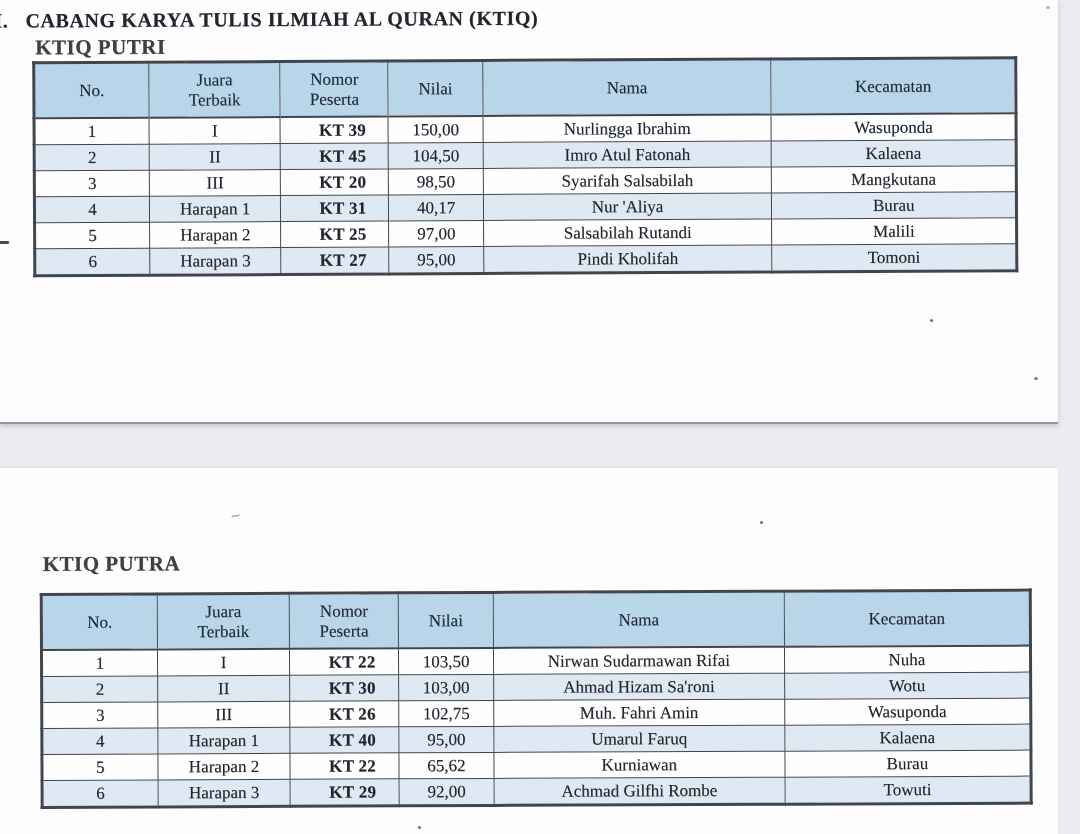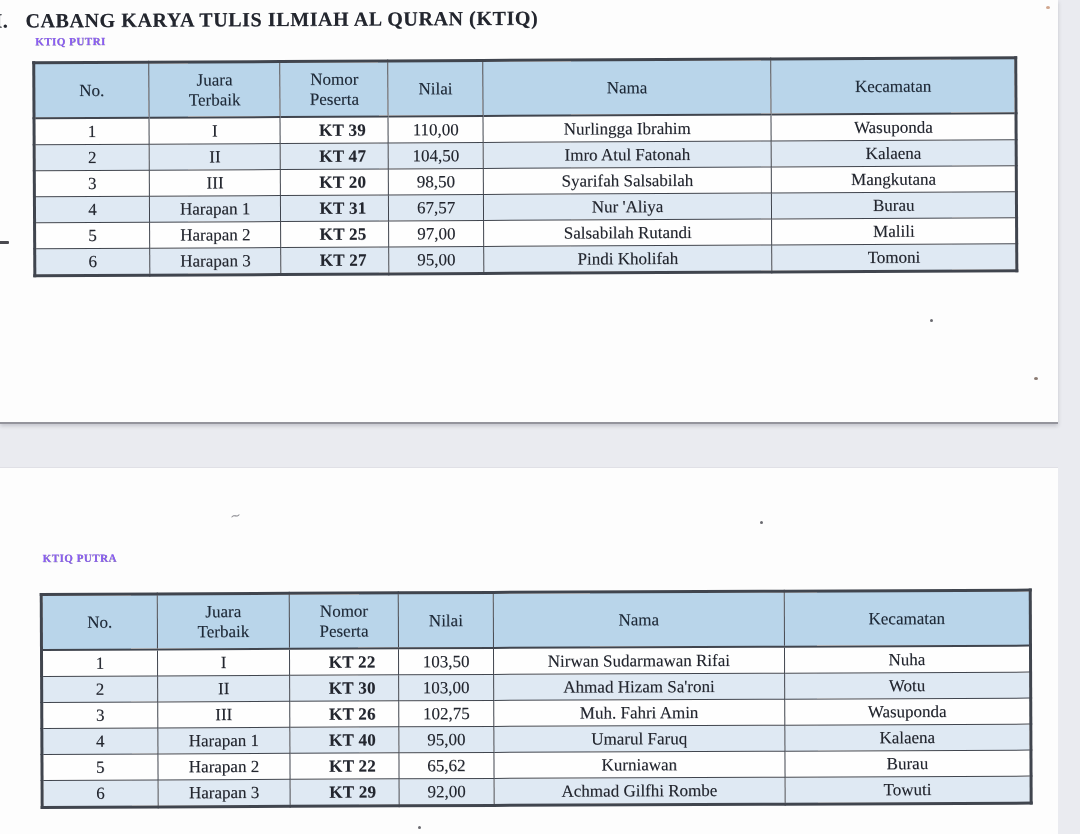--- a/index.html
+++ b/index.html
@@ -27,22 +27,22 @@
 
   .doc-heading {
     position:absolute; top:7px; left:-13px;
     font-size:20px; font-weight:bold; letter-spacing:.6px;
     white-space:nowrap; color:#23262e;
     text-shadow:.3px .3px .6px rgba(35,40,55,.5);
   }
   .doc-heading .num { display:inline-block; margin-right:17px; }
 
   .table-title {
-    position:absolute; font-size:11px; font-weight:bold;
-    letter-spacing:.5px; color:#8b5cf6;
+    position:absolute; font-size:21px; font-weight:bold;
+    letter-spacing:.5px; color:#404040;
     text-shadow:.3px .3px .6px rgba(35,40,55,.5);
   }
   #title1 { top:33px; left:36px; }
   #title2 { top:82px; left:43px; }
 
   table.results {
     position:absolute; border-collapse:collapse; table-layout:fixed;
     background:#fefefe; border:3px solid #40454e;
   }
   #table1 { top:59px; left:33px; width:985px; }
@@ -111,45 +111,45 @@
           <th>Nilai</th>
           <th>Nama</th>
           <th>Kecamatan</th>
         </tr>
       </thead>
       <tbody>
         <tr>
           <td class="cell-no">1</td>
           <td class="cell-juara">I</td>
           <td class="cell-nomor">KT 39</td>
-          <td class="cell-nilai">110,00</td>
+          <td class="cell-nilai">150,00</td>
           <td class="cell-nama">Nurlingga Ibrahim</td>
           <td class="cell-kec">Wasuponda</td>
         </tr>
         <tr>
           <td class="cell-no">2</td>
           <td class="cell-juara">II</td>
-          <td class="cell-nomor">KT 47</td>
+          <td class="cell-nomor">KT 45</td>
           <td class="cell-nilai">104,50</td>
           <td class="cell-nama">Imro Atul Fatonah</td>
           <td class="cell-kec">Kalaena</td>
         </tr>
         <tr>
           <td class="cell-no">3</td>
           <td class="cell-juara">III</td>
           <td class="cell-nomor">KT 20</td>
           <td class="cell-nilai">98,50</td>
           <td class="cell-nama">Syarifah Salsabilah</td>
           <td class="cell-kec">Mangkutana</td>
         </tr>
         <tr>
           <td class="cell-no">4</td>
           <td class="cell-juara">Harapan 1</td>
           <td class="cell-nomor">KT 31</td>
-          <td class="cell-nilai">67,57</td>
+          <td class="cell-nilai">40,17</td>
           <td class="cell-nama">Nur 'Aliya</td>
           <td class="cell-kec">Burau</td>
         </tr>
         <tr>
           <td class="cell-no">5</td>
           <td class="cell-juara">Harapan 2</td>
           <td class="cell-nomor">KT 25</td>
           <td class="cell-nilai">97,00</td>
           <td class="cell-nama">Salsabilah Rutandi</td>
           <td class="cell-kec">Malili</td>

